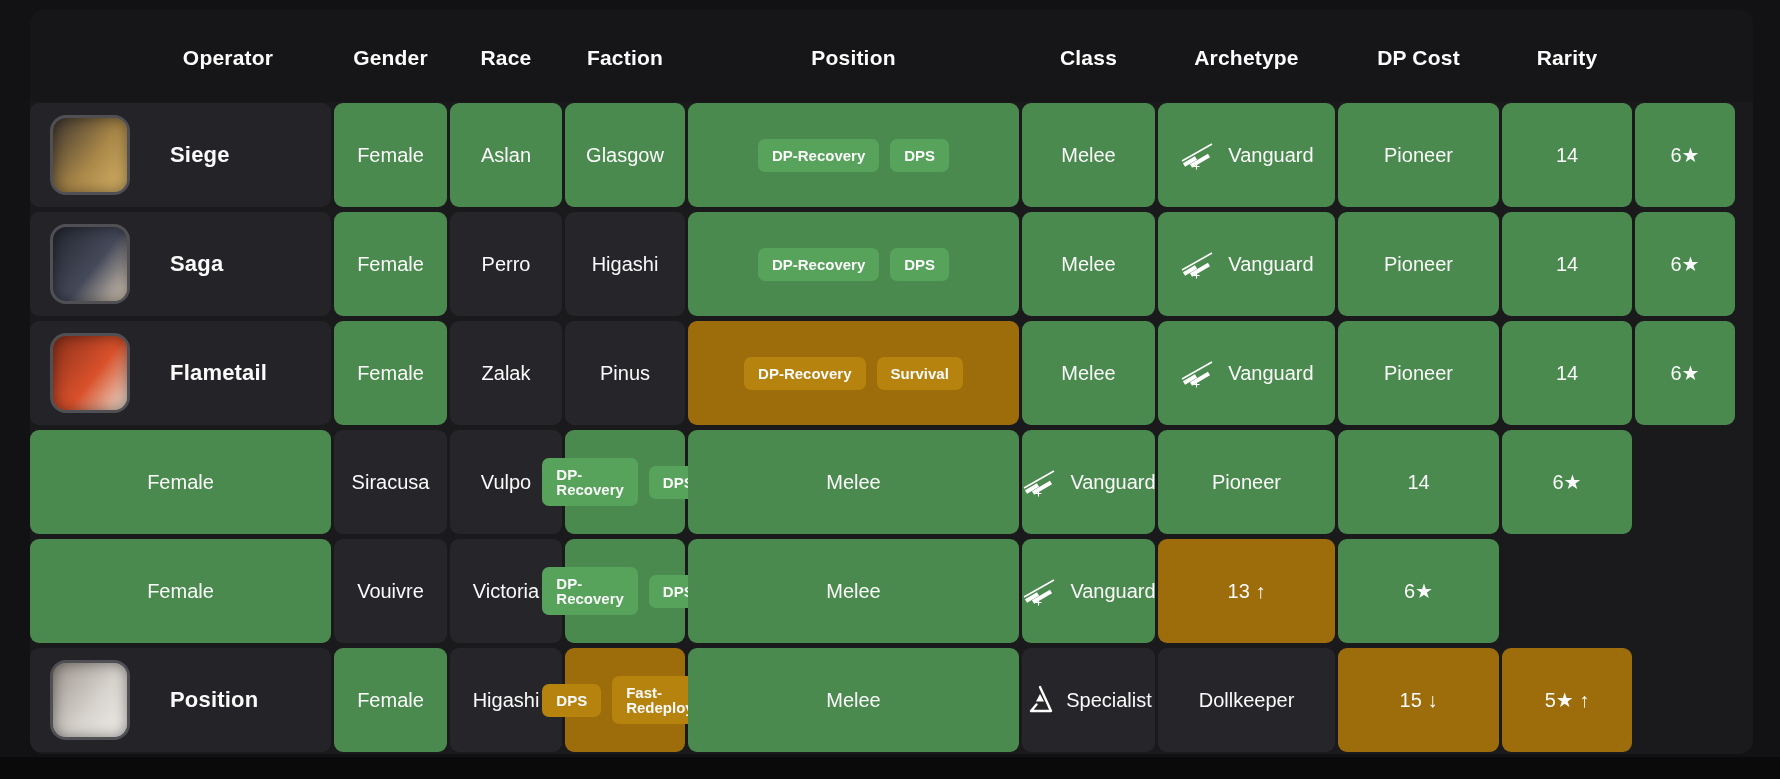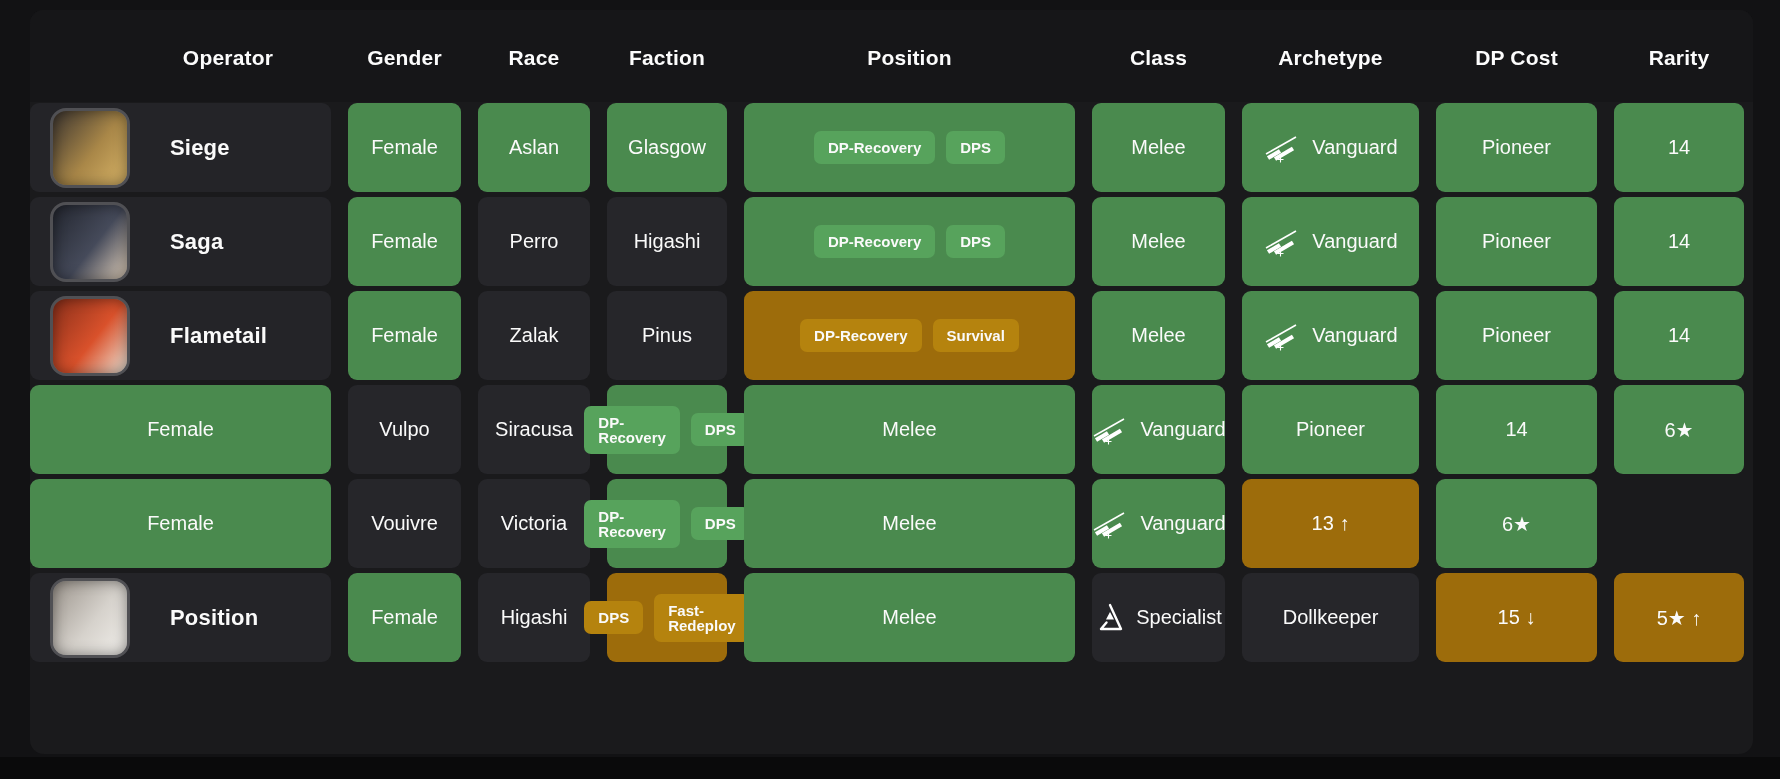--- a/index.html
+++ b/index.html
@@ -18,38 +18,38 @@
   .table-card {
     position:absolute; left:30px; top:10px;
     width:1723px; height:744px;
     background:#1a1a1c;
     border-radius:14px;
     overflow:hidden;
   }
   .grid {
     display:grid;
     grid-template-columns:301px 113px 112px 120px 331px 133px 177px 161px 130px 100px;
-    column-gap:17px;
+    column-gap:3px;
   }
   .header-row {
     height:88px;
     align-items:center;
     padding-top:4px;
     background:#161618;
   }
   .hcell {
     text-align:center;
     font-weight:bold;
     font-size:21px;
     letter-spacing:.2px;
     color:#fcfcfc;
   }
   .hcell.operator { padding-left:95px; }
   .rows { display:grid; row-gap:5px; padding-top:1px; }
-  .row { height:89px; }
+  .row { height:104px; }
   .cell {
     border-radius:9px;
     display:flex; align-items:center; justify-content:center;
     font-size:20px;
     gap:11px;
     color:#fafafa;
   }
   .cell.dark   { background:var(--dark-cell,#26262a); }
   .cell.green  { background:var(--green-cell,#4a8a4e); }
   .cell.orange { background:var(--orange-cell,#9d6c0b); }
@@ -221,24 +221,24 @@
         </div>
         <div class="cell green">
           <span>6★</span>
         </div>
       </div>
       <div class="row grid">
         <div class="cell green">
           <span>Female</span>
         </div>
         <div class="cell dark">
+          <span>Siracusa</span>
+        </div>
+        <div class="cell dark">
           <span>Vulpo</span>
-        </div>
-        <div class="cell dark">
-          <span>Siracusa</span>
         </div>
         <div class="cell green">
           <span class="badge">DP-Recovery</span>
           <span class="badge">DPS</span>
         </div>
         <div class="cell green">
           <span>Melee</span>
         </div>
         <div class="cell green">
           <span class="class-icon">

